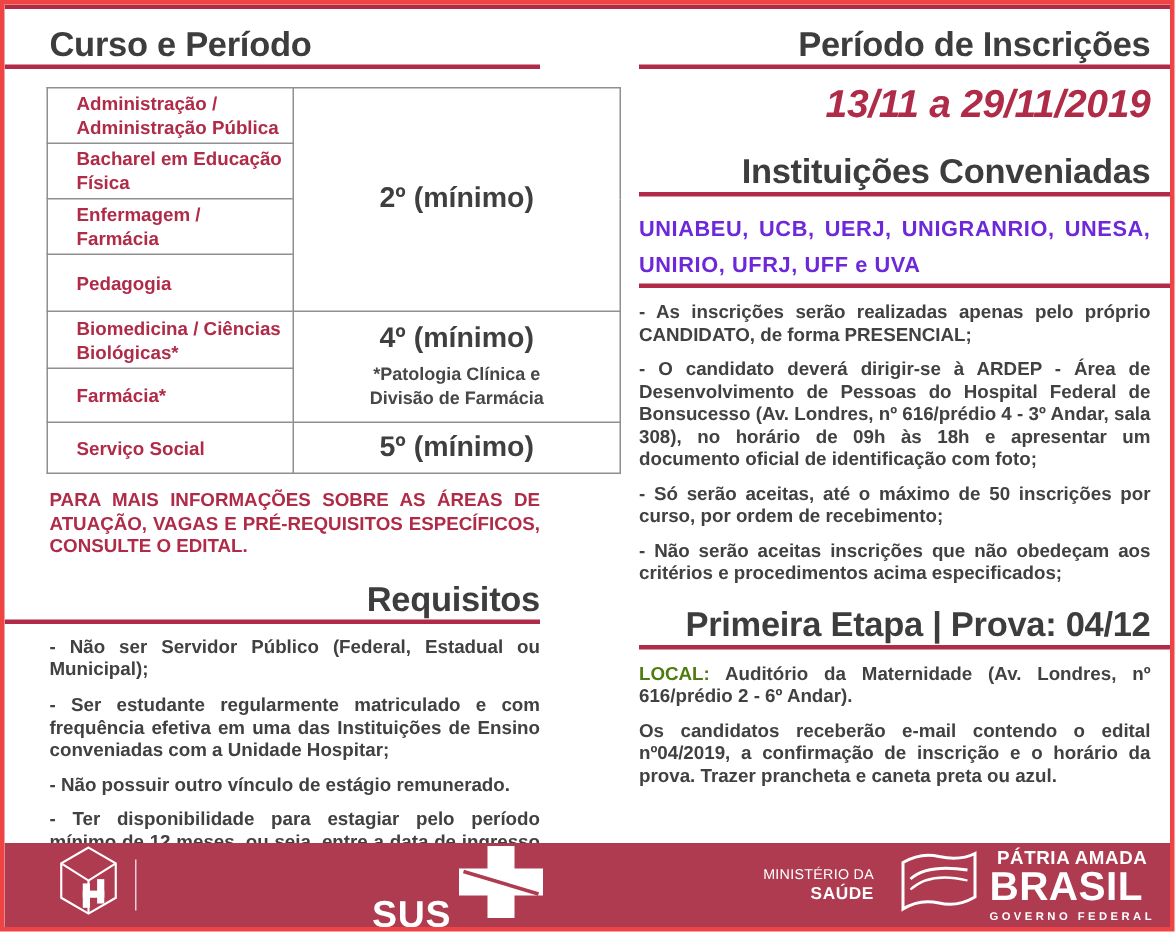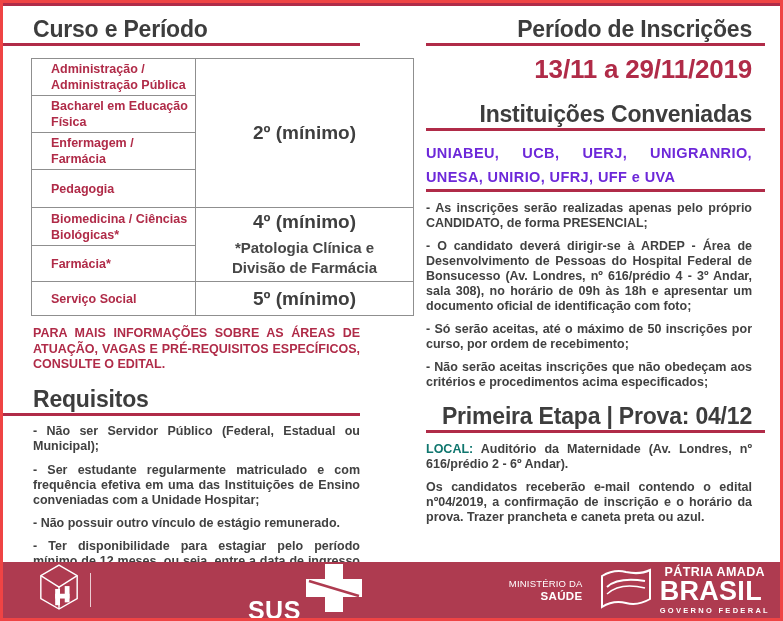--- a/index.html
+++ b/index.html
@@ -4,58 +4,58 @@
 <style>
   * { box-sizing: border-box; margin: 0; padding: 0; }
   body { margin: 0; background: #ffffff; font-family: "Liberation Sans", sans-serif; }
   .page {
     width: 783px; height: 621px; background: #fff; position: relative;
     border: 3px solid #ef4444; overflow: hidden; display: flex; flex-direction: column;
   }
   .top-bar { height: 3px; background: #b02b48; flex: 0 0 auto; }
   .content { flex: 1 1 auto; display: flex; overflow: hidden; }
   .col-left { width: 357px; flex: 0 0 auto; padding-left: 30px; }
-  .col-right { flex: 1 1 auto; margin-left: 66px; padding-right: 28px; }
+  .col-right { flex: 1 1 auto; margin-left: 66px; padding-right: 13px; }
 
   h2.section { font-size: 23px; font-weight: 700; color: #3d3d3d; line-height: 28px; letter-spacing: -0.2px; }
   .mt-hdr1 { margin-top: 9px; }
   .rule-l { height: 3px; background: #b02b48; margin-left: -30px; }
   .rule-r { height: 3px; background: #b02b48; margin-right: -13px; }
   .h-right { text-align: right; }
 
   table.courses { border-collapse: collapse; width: 383px; margin: 12px 0 0 -2px; }
   table.courses td { border: 1px solid #8f8f8f; vertical-align: middle; }
   td.course {
     width: 164px; padding: 2px 5px 2px 19px; color: #b02b48;
     font-weight: 700; font-size: 12.5px; line-height: 1.28;
   }
   td.period { text-align: center; color: #3f3f3f; }
   .period-label { font-size: 19px; font-weight: 600; }
-  .period-note { font-size: 15px; font-weight: 600; color: #474747; line-height: 1.32; margin: 5px auto 0; max-width: 152px; }
+  .period-note { font-size: 12px; font-weight: 600; color: #474747; line-height: 1.32; margin: 5px auto 0; max-width: 152px; }
 
   .notice {
     margin-top: 10px; color: #b02b48; font-weight: 700; font-size: 12.5px;
     line-height: 15.5px; text-align: justify;
   }
-  .mt-hdr2 { margin-top: 12px; }
+  .mt-hdr2 { margin-top: 12px; text-align: right; }
   .body-text {
     margin-top: 8px; font-size: 12.5px; font-weight: 600; color: #414141;
     line-height: 15px; text-align: justify;
   }
   .first-p { margin-top: 9px; }
 
-  .date-range { margin-top: 8px; text-align: right; color: #b02b48; font-size: 26px; font-weight: 800; line-height: 30px; letter-spacing: -0.2px; }
+  .date-range { margin-top: 8px; text-align: right; color: #b02b48; font-size: 26px; font-weight: 800; line-height: 30px; letter-spacing: -0.2px; font-style: italic; }
   .mt-inst { margin-top: 16px; }
   .institutions {
     margin-top: 10px; font-size: 14.5px; font-weight: 700; color: #6d28d9;
     letter-spacing: 0.4px; line-height: 24px; text-align: justify;
   }
   .mt-proc { margin-top: 8px; }
   .mt-stage { margin-top: 12px; }
-  .local-label { color: #0f766e; font-weight: 700; }
+  .local-label { color: #4d7c0f; font-weight: 700; }
 
   footer {
     flex: 0 0 auto; height: 56px; background: #ae3b50; display: flex;
     align-items: center; padding: 0 10px 0 34px; color: #fff;
   }
   .hfb { display: flex; align-items: center; }
   .hfb-divider { width: 1px; height: 34px; background: rgba(255,255,255,0.75); margin: 0 10px 0 9px; }
   .hfb-name { font-size: 11.5px; font-weight: 700; line-height: 1.35; width: 112px; }
   .sus { display: flex; align-items: center; margin: 0 auto; }
   .sus-text { font-size: 25px; font-weight: 800; letter-spacing: 0.5px; margin-right: 5px; margin-top: 40px; }

